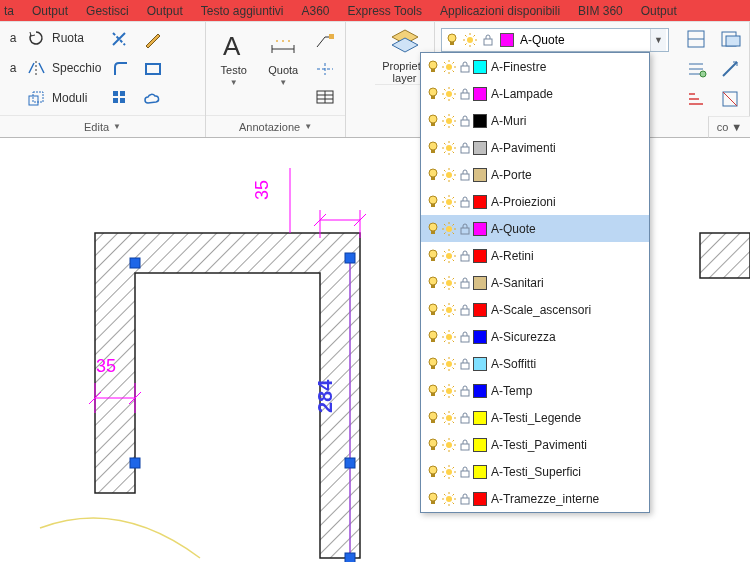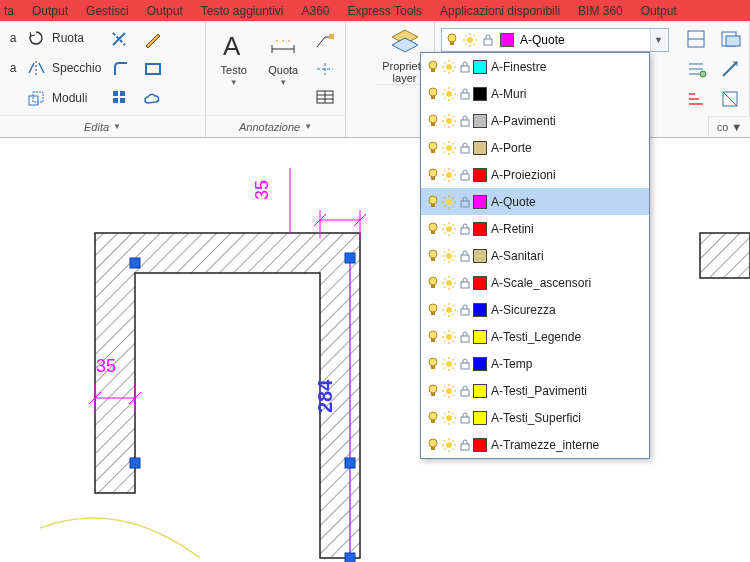--- a/index.html
+++ b/index.html
@@ -6,21 +6,21 @@
   body { width: 750px; height: 562px; overflow: hidden; background: #fff; position: relative; }
 
   
   .menubar { height: 22px; background: #ef4444; border-bottom: 1px solid #e0e0e0; display: flex; align-items: center; font-size: 12px; color: #333; padding-left: 4px; gap: 18px; white-space: nowrap; }
   .menubar span { cursor: default; }
 
   
   .ribbon { height: 116px; background: #f9f9f9; border-bottom: 1px solid #b9b9b9; display: flex; }
   .panel { border-right: 1px solid #d8d8d8; display: flex; flex-direction: column; }
   .panel-body { flex: 1; display: flex; align-items: flex-start; padding: 4px 6px 0 6px; gap: 6px; }
-  .panel-title { height: 22px; font-size: 11px; color: #555; text-align: center; border-top: 1px solid #e7e7e7; display: flex; align-items: center; justify-content: center; gap: 4px; font-style: italic; }
+  .panel-title { height: 22px; font-size: 11px; color: #555; text-align: center; border-top: 1px solid #e7e7e7; display: flex; align-items: center; justify-content: center; gap: 4px; }
   .panel-title .drop { font-size: 8px; color: #666; }
 
   
   .edita { width: 206px; }
   .edita-col { display: flex; flex-direction: column; gap: 6px; font-size: 12px; color: #333; }
   .edita-row { display: flex; align-items: center; gap: 6px; height: 24px; }
   .ico { width: 20px; height: 20px; display: flex; align-items: center; justify-content: center; }
   .ico svg { display: block; }
 
   .grid3 { display: grid; grid-template-columns: repeat(2,28px); grid-auto-rows: 26px; gap: 4px; }
@@ -398,20 +398,44 @@
             <path d="M7 0v2M7 12v2M0 7h2M12 7h2M2 2l1.5 1.5M10.5 10.5L12 12M12 2l-1.5 1.5M3.5 10.5L2 12"></path>
           </g>
         </svg>
       </span>
       <span class="lock">
         <svg width="14" height="14">
           <rect x="3" y="6" width="8" height="6" fill="none" stroke="#7a8aa0"></rect>
           <path d="M5 6V4a2 2 0 014 0v2" fill="none" stroke="#7a8aa0"></path>
         </svg>
       </span>
+      <span class="sw2" style="background:#ff00ff"></span>
+      <span class="lname">A-Lampade</span>
+    </div>
+    <div class="layer-item">
+      <span class="bulb">
+        <svg width="14" height="14">
+          <circle cx="7" cy="5" r="4" fill="#ffe070" stroke="#b08a20"></circle>
+          <rect x="5" y="9" width="4" height="3" fill="#b08a20"></rect>
+        </svg>
+      </span>
+      <span class="sun">
+        <svg width="14" height="14">
+          <circle cx="7" cy="7" r="3" fill="#ffd24a"></circle>
+          <g stroke="#e0a820">
+            <path d="M7 0v2M7 12v2M0 7h2M12 7h2M2 2l1.5 1.5M10.5 10.5L12 12M12 2l-1.5 1.5M3.5 10.5L2 12"></path>
+          </g>
+        </svg>
+      </span>
+      <span class="lock">
+        <svg width="14" height="14">
+          <rect x="3" y="6" width="8" height="6" fill="none" stroke="#7a8aa0"></rect>
+          <path d="M5 6V4a2 2 0 014 0v2" fill="none" stroke="#7a8aa0"></path>
+        </svg>
+      </span>
       <span class="sw2" style="background:#000000"></span>
       <span class="lname">A-Muri</span>
     </div>
     <div class="layer-item">
       <span class="bulb">
         <svg width="14" height="14">
           <circle cx="7" cy="5" r="4" fill="#ffe070" stroke="#b08a20"></circle>
           <rect x="5" y="9" width="4" height="3" fill="#b08a20"></rect>
         </svg>
       </span>
@@ -614,20 +638,68 @@
             <path d="M7 0v2M7 12v2M0 7h2M12 7h2M2 2l1.5 1.5M10.5 10.5L12 12M12 2l-1.5 1.5M3.5 10.5L2 12"></path>
           </g>
         </svg>
       </span>
       <span class="lock">
         <svg width="14" height="14">
           <rect x="3" y="6" width="8" height="6" fill="none" stroke="#7a8aa0"></rect>
           <path d="M5 6V4a2 2 0 014 0v2" fill="none" stroke="#7a8aa0"></path>
         </svg>
       </span>
+      <span class="sw2" style="background:#80e0ff"></span>
+      <span class="lname">A-Soffitti</span>
+    </div>
+    <div class="layer-item">
+      <span class="bulb">
+        <svg width="14" height="14">
+          <circle cx="7" cy="5" r="4" fill="#ffe070" stroke="#b08a20"></circle>
+          <rect x="5" y="9" width="4" height="3" fill="#b08a20"></rect>
+        </svg>
+      </span>
+      <span class="sun">
+        <svg width="14" height="14">
+          <circle cx="7" cy="7" r="3" fill="#ffd24a"></circle>
+          <g stroke="#e0a820">
+            <path d="M7 0v2M7 12v2M0 7h2M12 7h2M2 2l1.5 1.5M10.5 10.5L12 12M12 2l-1.5 1.5M3.5 10.5L2 12"></path>
+          </g>
+        </svg>
+      </span>
+      <span class="lock">
+        <svg width="14" height="14">
+          <rect x="3" y="6" width="8" height="6" fill="none" stroke="#7a8aa0"></rect>
+          <path d="M5 6V4a2 2 0 014 0v2" fill="none" stroke="#7a8aa0"></path>
+        </svg>
+      </span>
+      <span class="sw2" style="background:#0000ff"></span>
+      <span class="lname">A-Temp</span>
+    </div>
+    <div class="layer-item">
+      <span class="bulb">
+        <svg width="14" height="14">
+          <circle cx="7" cy="5" r="4" fill="#ffe070" stroke="#b08a20"></circle>
+          <rect x="5" y="9" width="4" height="3" fill="#b08a20"></rect>
+        </svg>
+      </span>
+      <span class="sun">
+        <svg width="14" height="14">
+          <circle cx="7" cy="7" r="3" fill="#ffd24a"></circle>
+          <g stroke="#e0a820">
+            <path d="M7 0v2M7 12v2M0 7h2M12 7h2M2 2l1.5 1.5M10.5 10.5L12 12M12 2l-1.5 1.5M3.5 10.5L2 12"></path>
+          </g>
+        </svg>
+      </span>
+      <span class="lock">
+        <svg width="14" height="14">
+          <rect x="3" y="6" width="8" height="6" fill="none" stroke="#7a8aa0"></rect>
+          <path d="M5 6V4a2 2 0 014 0v2" fill="none" stroke="#7a8aa0"></path>
+        </svg>
+      </span>
       <span class="sw2" style="background:#ffff00"></span>
       <span class="lname">A-Testi_Legende</span>
     </div>
     <div class="layer-item">
       <span class="bulb">
         <svg width="14" height="14">
           <circle cx="7" cy="5" r="4" fill="#ffe070" stroke="#b08a20"></circle>
           <rect x="5" y="9" width="4" height="3" fill="#b08a20"></rect>
         </svg>
       </span>
@@ -638,44 +710,20 @@
             <path d="M7 0v2M7 12v2M0 7h2M12 7h2M2 2l1.5 1.5M10.5 10.5L12 12M12 2l-1.5 1.5M3.5 10.5L2 12"></path>
           </g>
         </svg>
       </span>
       <span class="lock">
         <svg width="14" height="14">
           <rect x="3" y="6" width="8" height="6" fill="none" stroke="#7a8aa0"></rect>
           <path d="M5 6V4a2 2 0 014 0v2" fill="none" stroke="#7a8aa0"></path>
         </svg>
       </span>
-      <span class="sw2" style="background:#0000ff"></span>
-      <span class="lname">A-Temp</span>
-    </div>
-    <div class="layer-item">
-      <span class="bulb">
-        <svg width="14" height="14">
-          <circle cx="7" cy="5" r="4" fill="#ffe070" stroke="#b08a20"></circle>
-          <rect x="5" y="9" width="4" height="3" fill="#b08a20"></rect>
-        </svg>
-      </span>
-      <span class="sun">
-        <svg width="14" height="14">
-          <circle cx="7" cy="7" r="3" fill="#ffd24a"></circle>
-          <g stroke="#e0a820">
-            <path d="M7 0v2M7 12v2M0 7h2M12 7h2M2 2l1.5 1.5M10.5 10.5L12 12M12 2l-1.5 1.5M3.5 10.5L2 12"></path>
-          </g>
-        </svg>
-      </span>
-      <span class="lock">
-        <svg width="14" height="14">
-          <rect x="3" y="6" width="8" height="6" fill="none" stroke="#7a8aa0"></rect>
-          <path d="M5 6V4a2 2 0 014 0v2" fill="none" stroke="#7a8aa0"></path>
-        </svg>
-      </span>
       <span class="sw2" style="background:#ffff00"></span>
       <span class="lname">A-Testi_Pavimenti</span>
     </div>
     <div class="layer-item">
       <span class="bulb">
         <svg width="14" height="14">
           <circle cx="7" cy="5" r="4" fill="#ffe070" stroke="#b08a20"></circle>
           <rect x="5" y="9" width="4" height="3" fill="#b08a20"></rect>
         </svg>
       </span>

